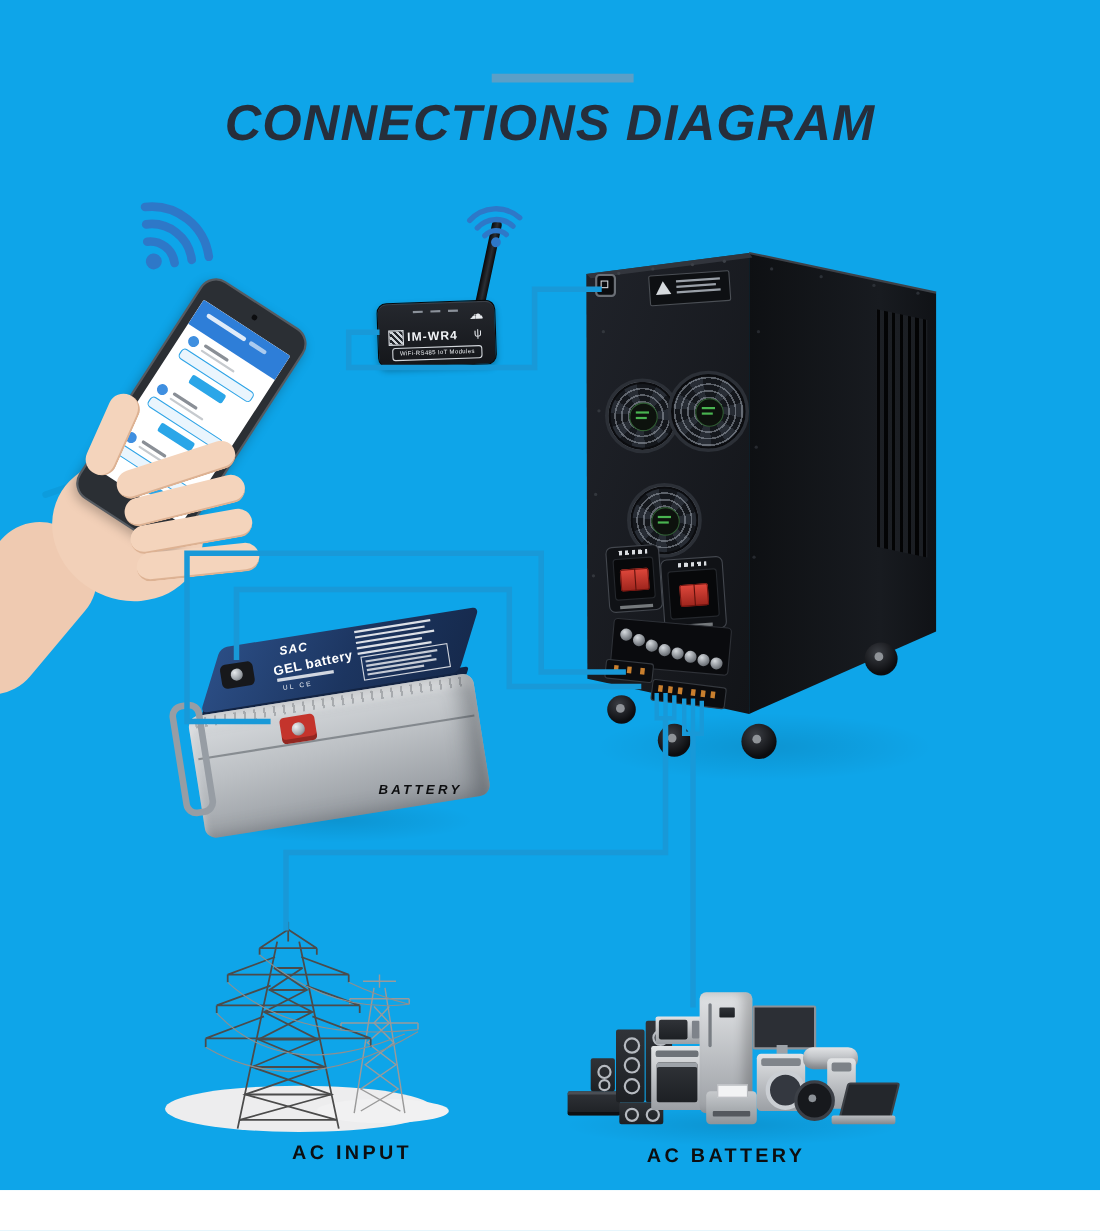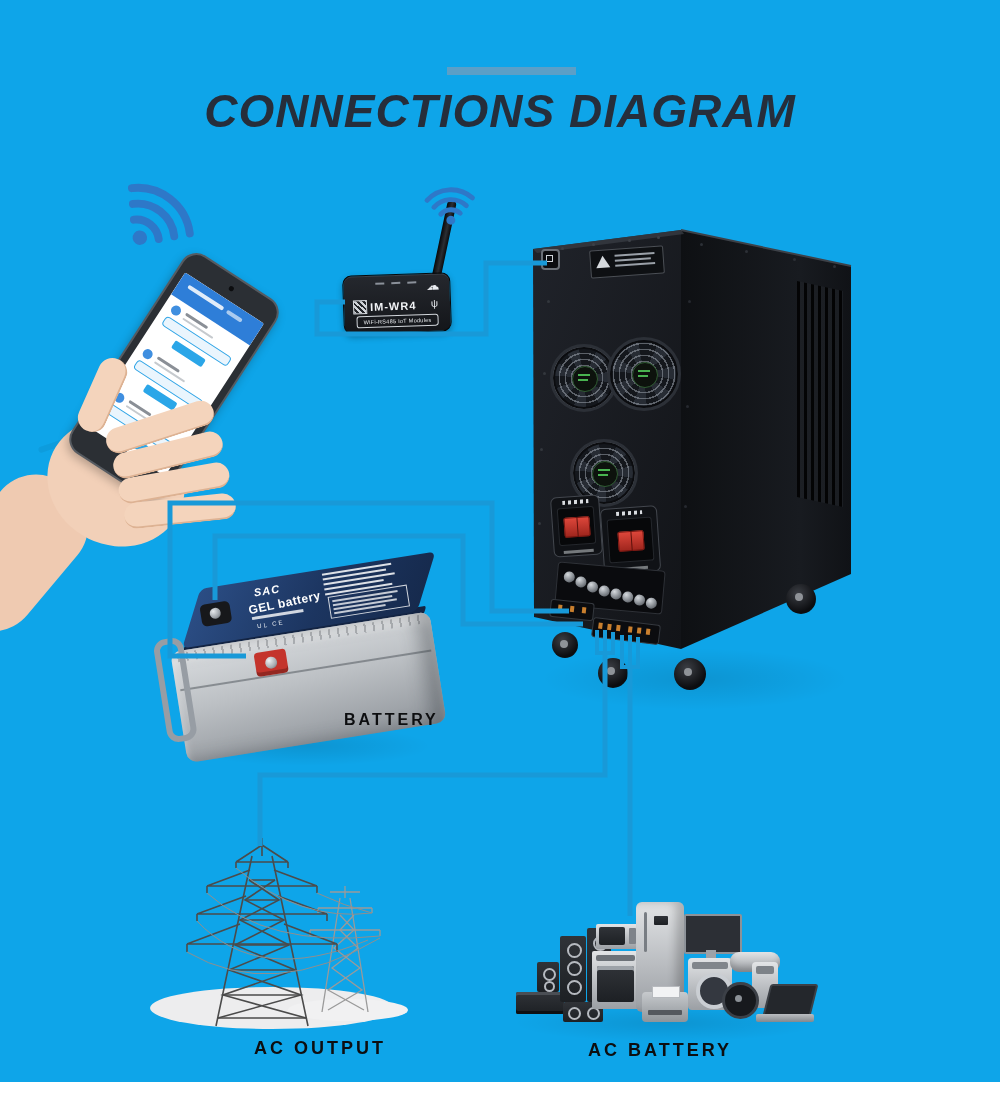--- a/index.html
+++ b/index.html
@@ -459,17 +459,17 @@
       <path d="M583,624 H463 V536 H215 V600"></path>
       <path d="M605,652 V775 H260 V846"></path>
       <path d="M630,667 V916"></path>
     </g>
     <g stroke="#1899d8" fill="none" stroke-width="4">
       <path d="M597,630 V654 M605,630 V654 M613,632 V654 M595,653 H615"></path>
       <path d="M622,635 V668 M630,635 V668 M638,637 V668 M620,667 H640"></path>
     </g>
   </svg>
 
-  <div class="abs big-label lbl-battery" style="font-size:16px;">BATTERY</div>
-  <div class="abs big-label lbl-acin">AC OUTPUT</div>
+  <div class="abs big-label lbl-battery" style="font-size:12px;font-style:italic;">BATTERY</div>
+  <div class="abs big-label lbl-acin">AC INPUT</div>
   <div class="abs big-label lbl-acout">AC BATTERY</div>
 
 </div>
 
 </body></html>

